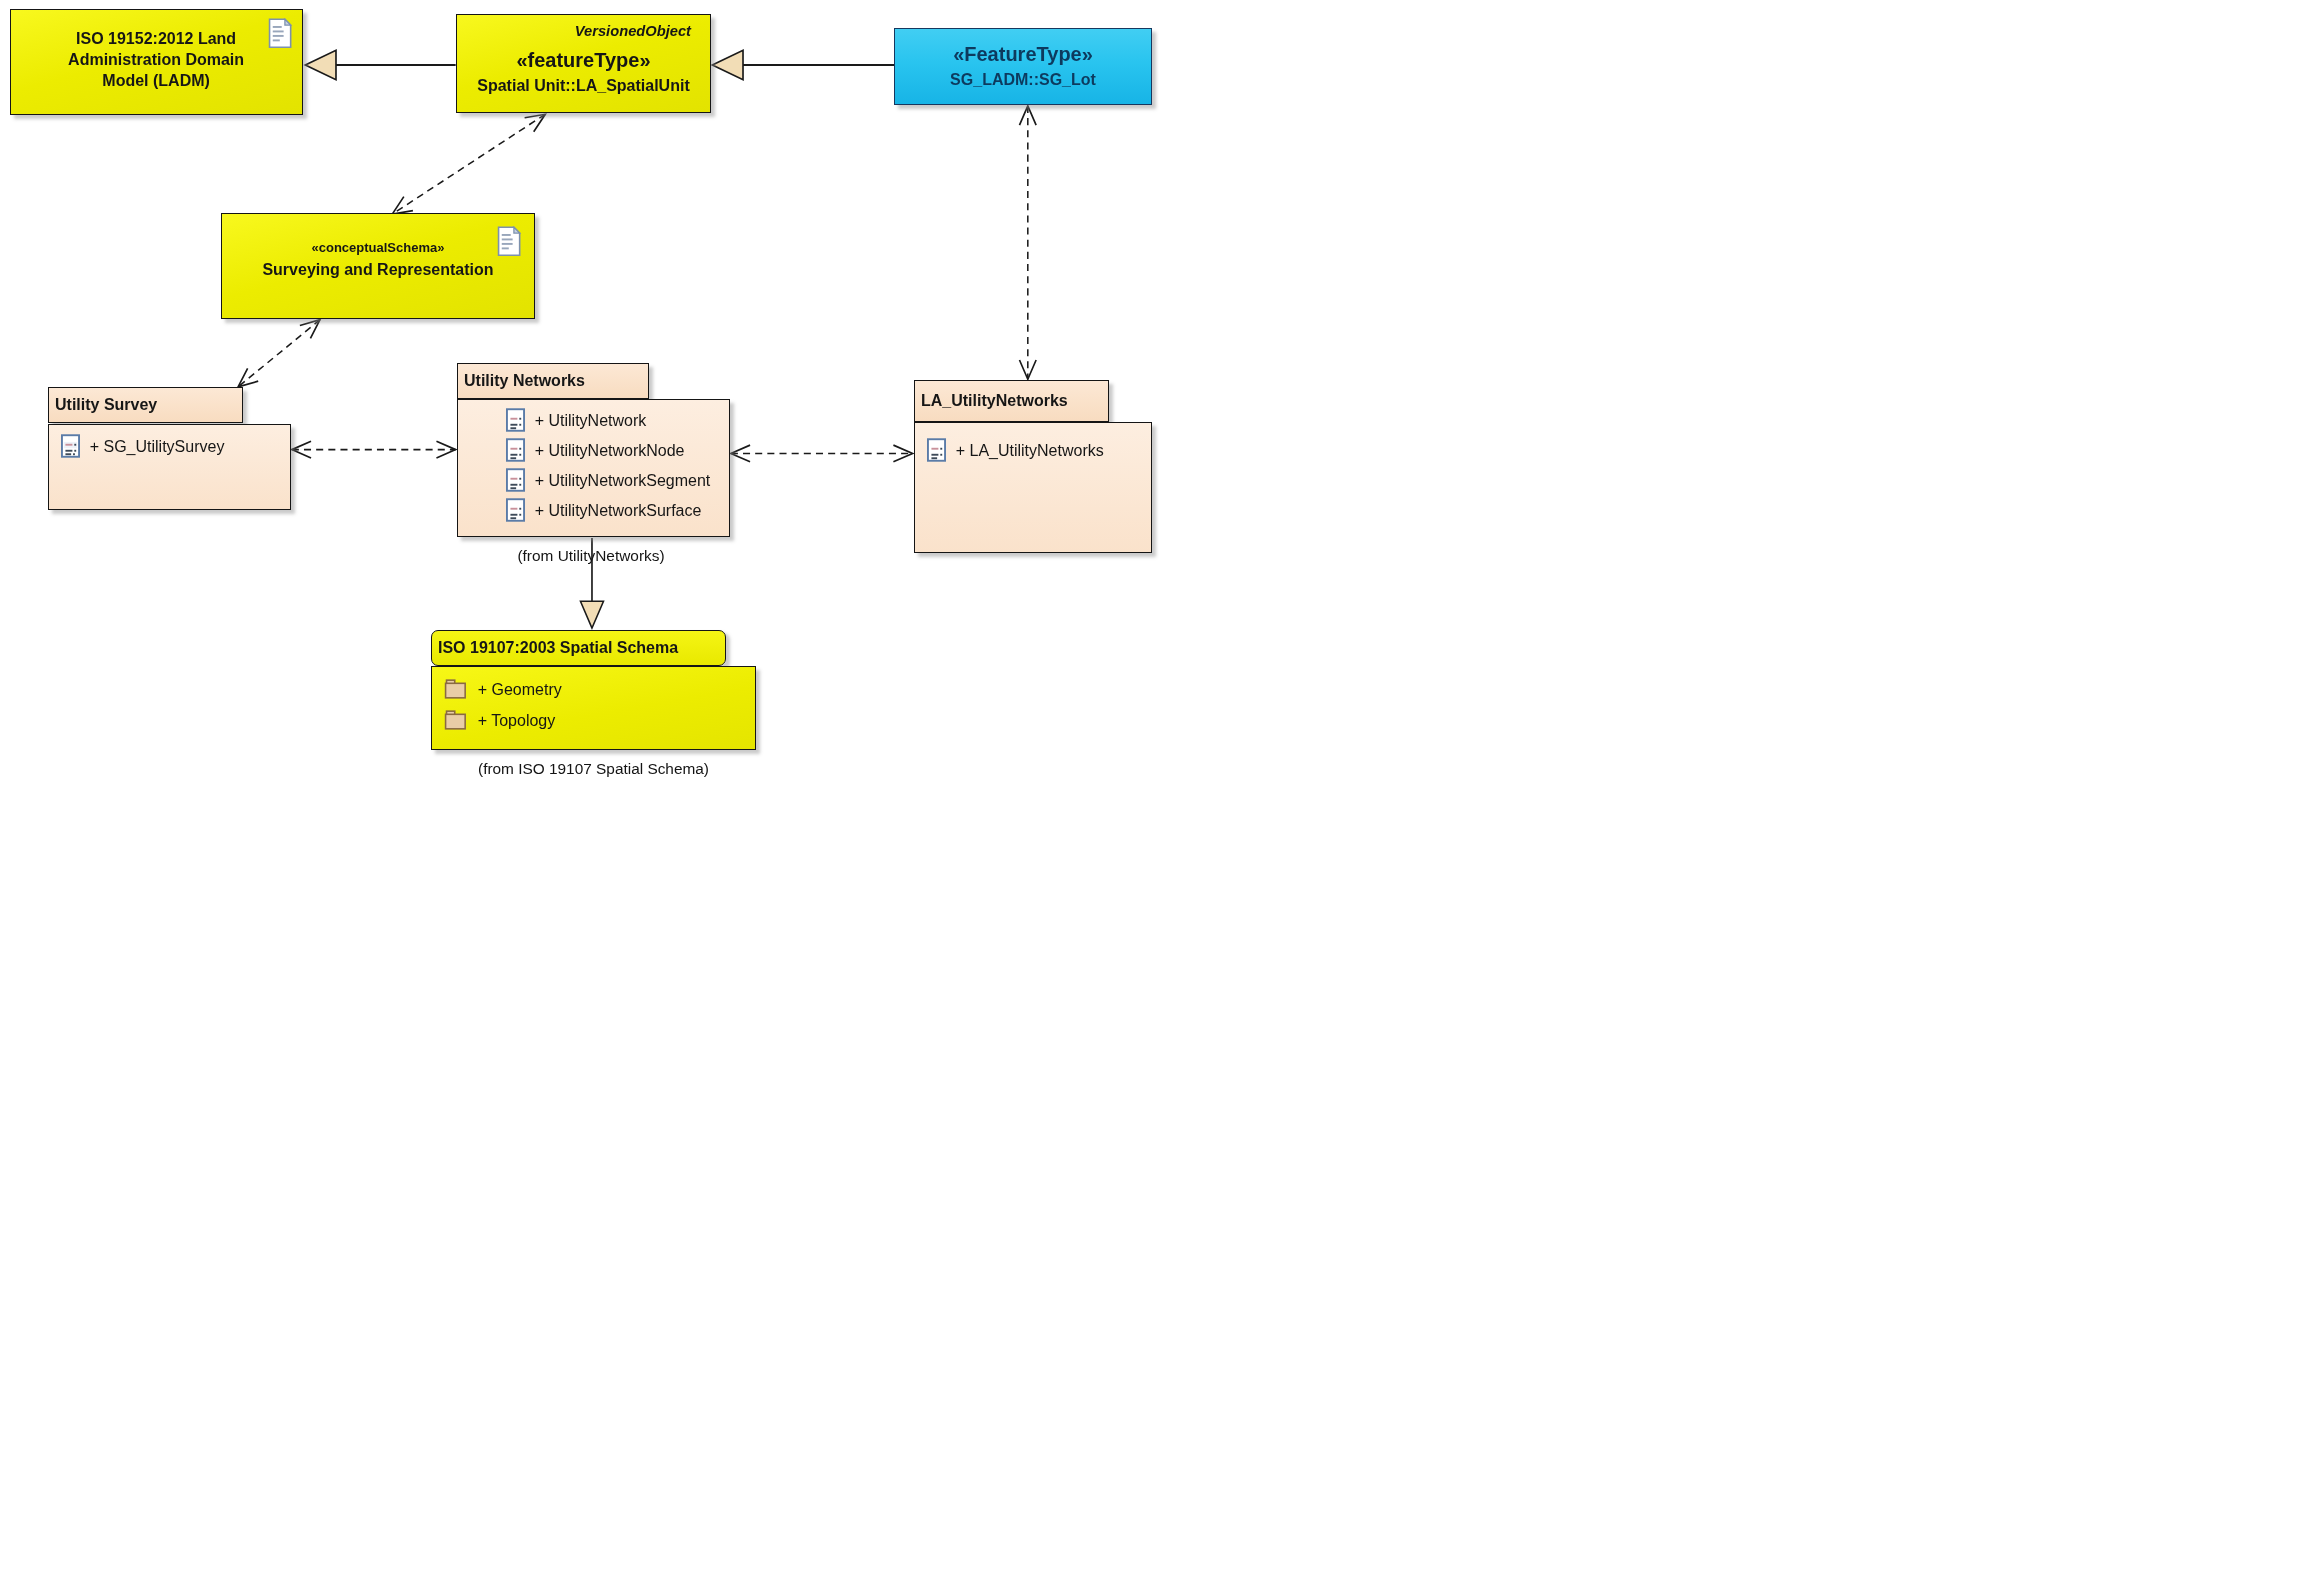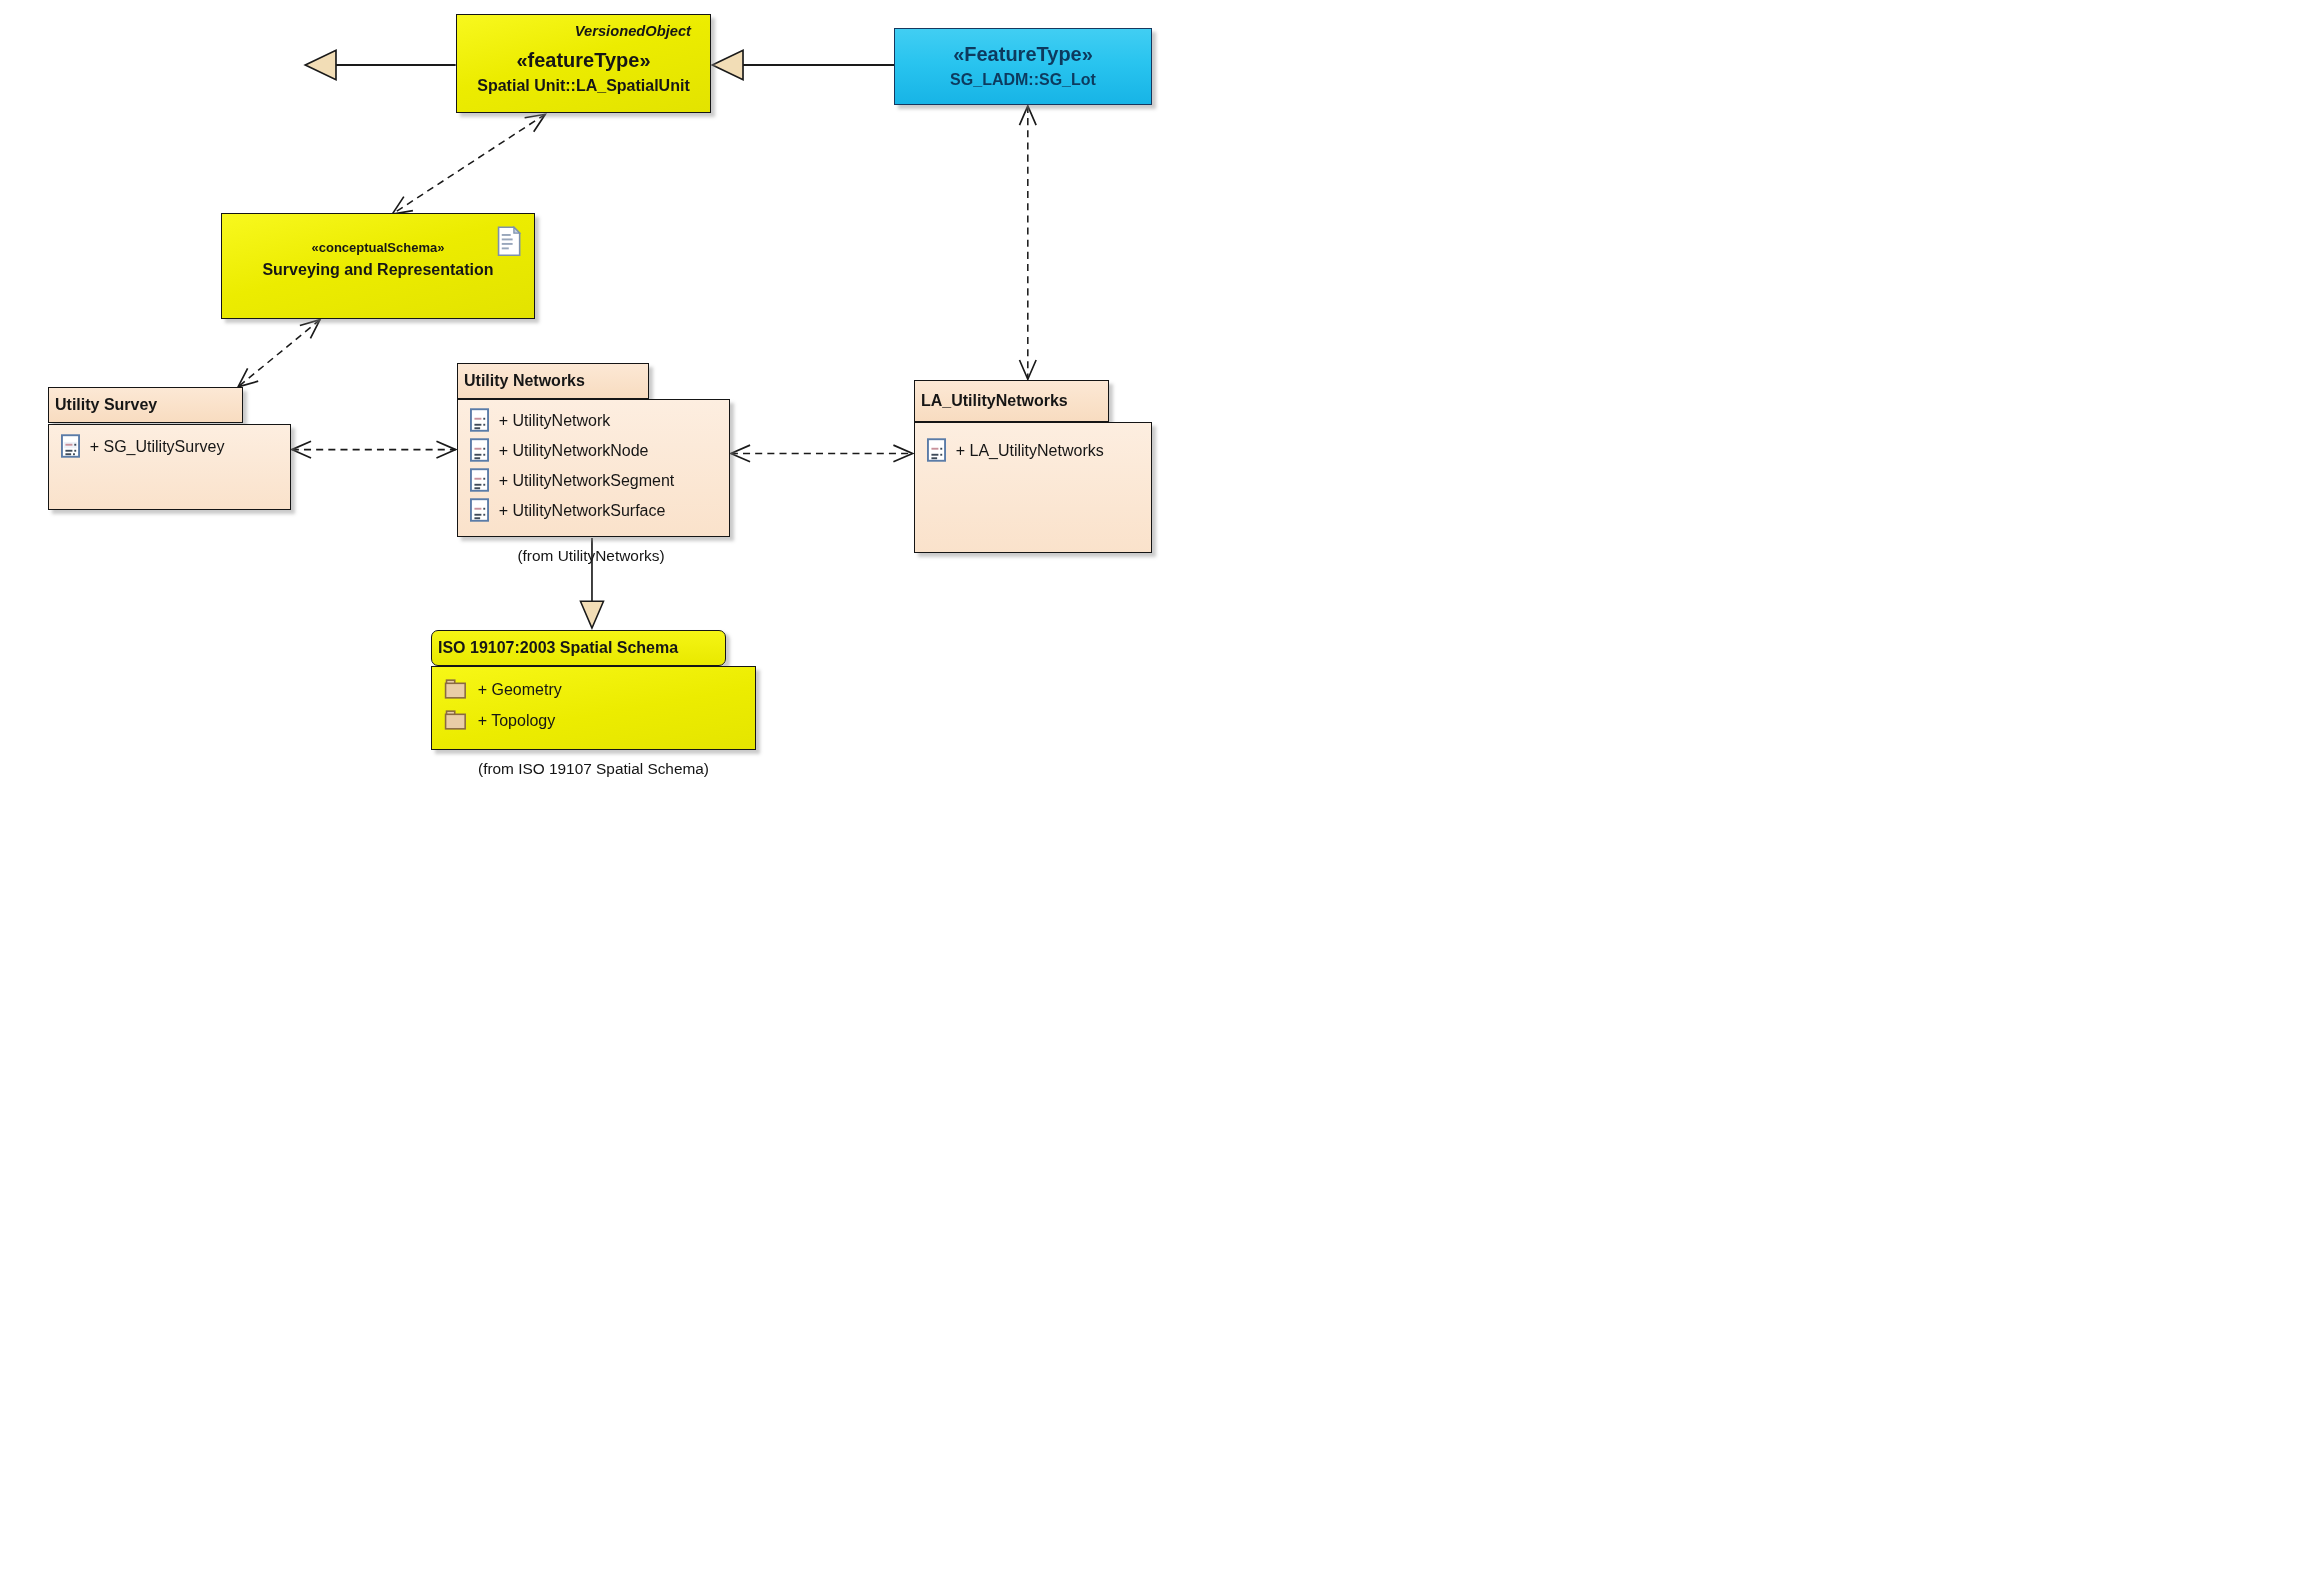--- a/index.html
+++ b/index.html
@@ -74,20 +74,35 @@
         <path d="M30,-13 L0,0 L30,13" stroke-width="2.6" transform="translate(1606,592) rotate(-90)"></path>
       </g>
 
       <g>
         <line x1="925" y1="840" x2="925" y2="939" stroke-width="2.6"></line>
         <polygon points="925,981 907,939 943,939" fill="#f2ddb6" stroke-width="2.4"></polygon>
       </g>
     </g>
   </svg>
 
+  <div class="node yellow shadow" style="left:9.6px;top:9px;width:293px;height:106px;">
+    <span class="corner-icon">
+      <svg viewBox="0 0 40 48">
+          <path d="M4,2 h24 l9,9 v35 h-33 z" fill="#ffffff" stroke="#7d91ad" stroke-width="2.5"></path>
+          <path d="M28,2 l9,9 h-9 z" fill="#c7d2e2" stroke="#7d91ad" stroke-width="2"></path>
+          <g stroke="#98a6bb" stroke-width="3">
+            <line x1="9" y1="14" x2="23" y2="14"></line>
+            <line x1="9" y1="21" x2="26" y2="21"></line>
+            <line x1="9" y1="28" x2="26" y2="28"></line>
+            <line x1="9" y1="35" x2="20" y2="35"></line>
+          </g>
+        </svg>
+    </span>
+    <div class="note-title" style="width:218px;margin:18px auto 0 auto;">ISO 19152:2012 Land Administration Domain Model (LADM)</div>
+  </div>
 
   <div class="node yellow shadow" style="left:456px;top:14px;width:255px;height:99px;">
     <div class="classifier">VersionedObject</div>
     <div class="stereo" style="margin-top:10.2px;">«featureType»</div>
     <div class="elem-name" style="margin-top:5.1px;">Spatial Unit::LA_SpatialUnit</div>
   </div>
 
   <div class="node cyan shadow flexcenter" style="left:894px;top:27.5px;width:258px;height:77px;gap:5.1px;">
     <div class="stereo">«FeatureType»</div>
     <div class="elem-name">SG_LADM::SG_Lot</div>
@@ -125,21 +140,21 @@
             <rect x="21" y="24.5" width="3" height="3" fill="#3e4a58"></rect>
             <rect x="19" y="30" width="3" height="3" fill="#3e4a58"></rect>
           </svg></span>
       <span class="item-label">+ SG_UtilitySurvey</span>
     </div>
   </div>
 
   <div class="pkg-tab shadow" style="left:457px;top:363px;width:192px;height:36px;">
     <div class="tab-title">Utility Networks</div>
   </div>
-  <div class="pkg-body shadow" style="left:457px;top:399px;width:273px;height:138px;">
+  <div class="pkg-body shadow" style="left:457px;top:399px;width:273px;height:138px;padding-left:36px;">
     <div class="item-row" style="margin-top:6.4px;height:30px;">
       <span><svg width="19" height="24" viewBox="0 0 30 37">
             <rect x="1.5" y="1.5" width="27" height="34" fill="#ffffff" stroke="#5b7ca8" stroke-width="3"></rect>
             <line x1="7" y1="16.5" x2="18" y2="16.5" stroke="#c9919b" stroke-width="3"></line>
             <rect x="21" y="15" width="3" height="3" fill="#3e4a58"></rect>
             <line x1="7" y1="26" x2="18" y2="26" stroke="#3e4a58" stroke-width="3"></line>
             <line x1="7" y1="31.5" x2="16" y2="31.5" stroke="#3e4a58" stroke-width="3"></line>
             <rect x="21" y="24.5" width="3" height="3" fill="#3e4a58"></rect>
           </svg></span>
       <span class="item-label">+ UtilityNetwork</span>

